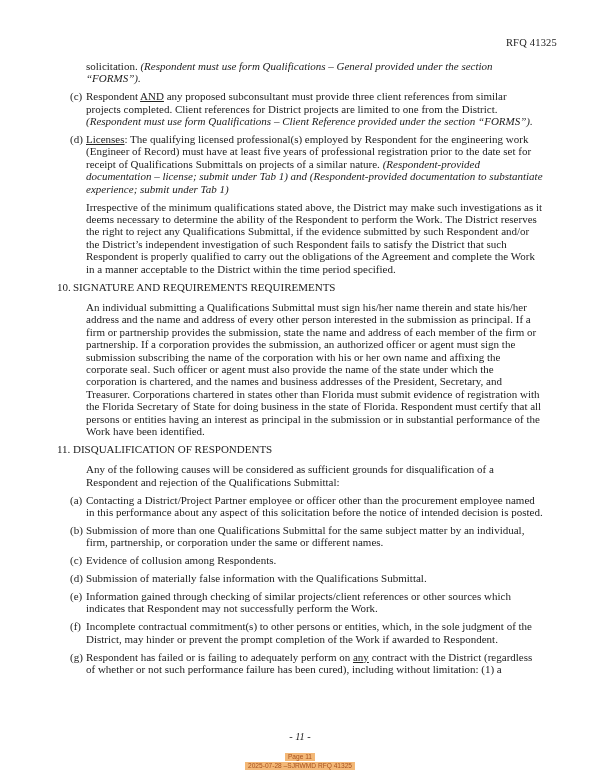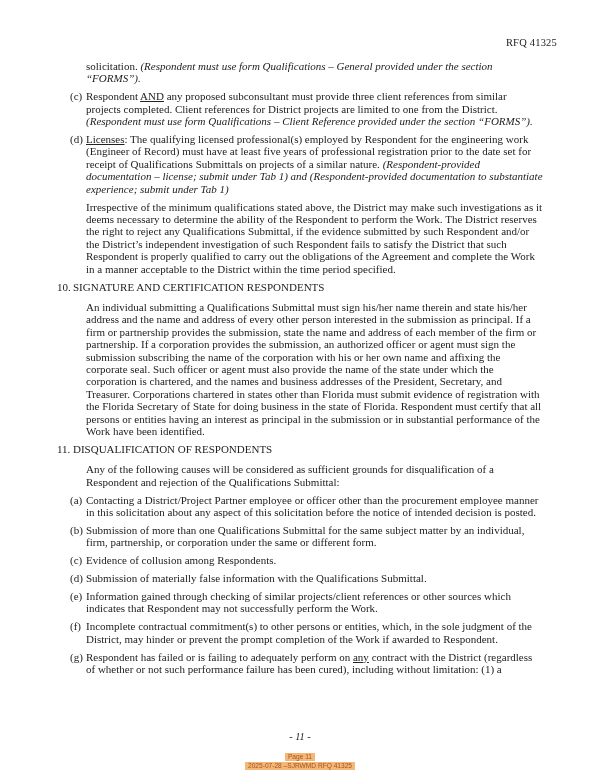--- a/index.html
+++ b/index.html
@@ -95,40 +95,40 @@
 
     <div class="item">
       <span>(d)</span>
       <span class="runs"><span class="u">Licenses</span><span>: The qualifying licensed professional(s) employed by Respondent for the engineering work (Engineer of Record) must have at least five years of professional registration prior to the date set for receipt of Qualifications Submittals on projects of a similar nature. </span><span class="i">(Respondent-provided documentation – license; submit under Tab 1) and (Respondent-provided documentation to substantiate experience; submit under Tab 1)</span></span>
     </div>
 
     <p class="para runs"><span>Irrespective of the minimum qualifications stated above, the District may make such investigations as it deems necessary to determine the ability of the Respondent to perform the Work. The District reserves the right to reject any Qualifications Submittal, if the evidence submitted by such Respondent and/or the District’s independent investigation of such Respondent fails to satisfy the District that such Respondent is properly qualified to carry out the obligations of the Agreement and complete the Work in a manner acceptable to the District within the time period specified.</span></p>
 
     <div class="heading">
       <span>10.</span>
-      <span>SIGNATURE AND CERTIFICATION RESPONDENTS</span>
+      <span>SIGNATURE AND REQUIREMENTS REQUIREMENTS</span>
     </div>
 
     <p class="para runs"><span>An individual submitting a Qualifications Submittal must sign his/her name therein and state his/her address and the name and address of every other person interested in the submission as principal. If a firm or partnership provides the submission, state the name and address of each member of the firm or partnership. If a corporation provides the submission, an authorized officer or agent must sign the submission subscribing the name of the corporation with his or her own name and affixing the corporate seal. Such officer or agent must also provide the name of the state under which the corporation is chartered, and the names and business addresses of the President, Secretary, and Treasurer. Corporations chartered in states other than Florida must submit evidence of registration with the Florida Secretary of State for doing business in the state of Florida. Respondent must certify that all persons or entities having an interest as principal in the submission or in substantial performance of the Work have been identified.</span></p>
 
     <div class="heading">
       <span>11.</span>
       <span>DISQUALIFICATION OF RESPONDENTS</span>
     </div>
 
     <p class="para runs"><span>Any of the following causes will be considered as sufficient grounds for disqualification of a Respondent and rejection of the Qualifications Submittal:</span></p>
 
     <div class="item">
       <span>(a)</span>
-      <span class="runs"><span>Contacting a District/Project Partner employee or officer other than the procurement employee manner in this solicitation about any aspect of this solicitation before the notice of intended decision is posted.</span></span>
+      <span class="runs"><span>Contacting a District/Project Partner employee or officer other than the procurement employee named in this performance about any aspect of this solicitation before the notice of intended decision is posted.</span></span>
     </div>
 
     <div class="item">
       <span>(b)</span>
-      <span class="runs"><span>Submission of more than one Qualifications Submittal for the same subject matter by an individual, firm, partnership, or corporation under the same or different form.</span></span>
+      <span class="runs"><span>Submission of more than one Qualifications Submittal for the same subject matter by an individual, firm, partnership, or corporation under the same or different names.</span></span>
     </div>
 
     <div class="item">
       <span>(c)</span>
       <span class="runs"><span>Evidence of collusion among Respondents.</span></span>
     </div>
 
     <div class="item">
       <span>(d)</span>
       <span class="runs"><span>Submission of materially false information with the Qualifications Submittal.</span></span>

